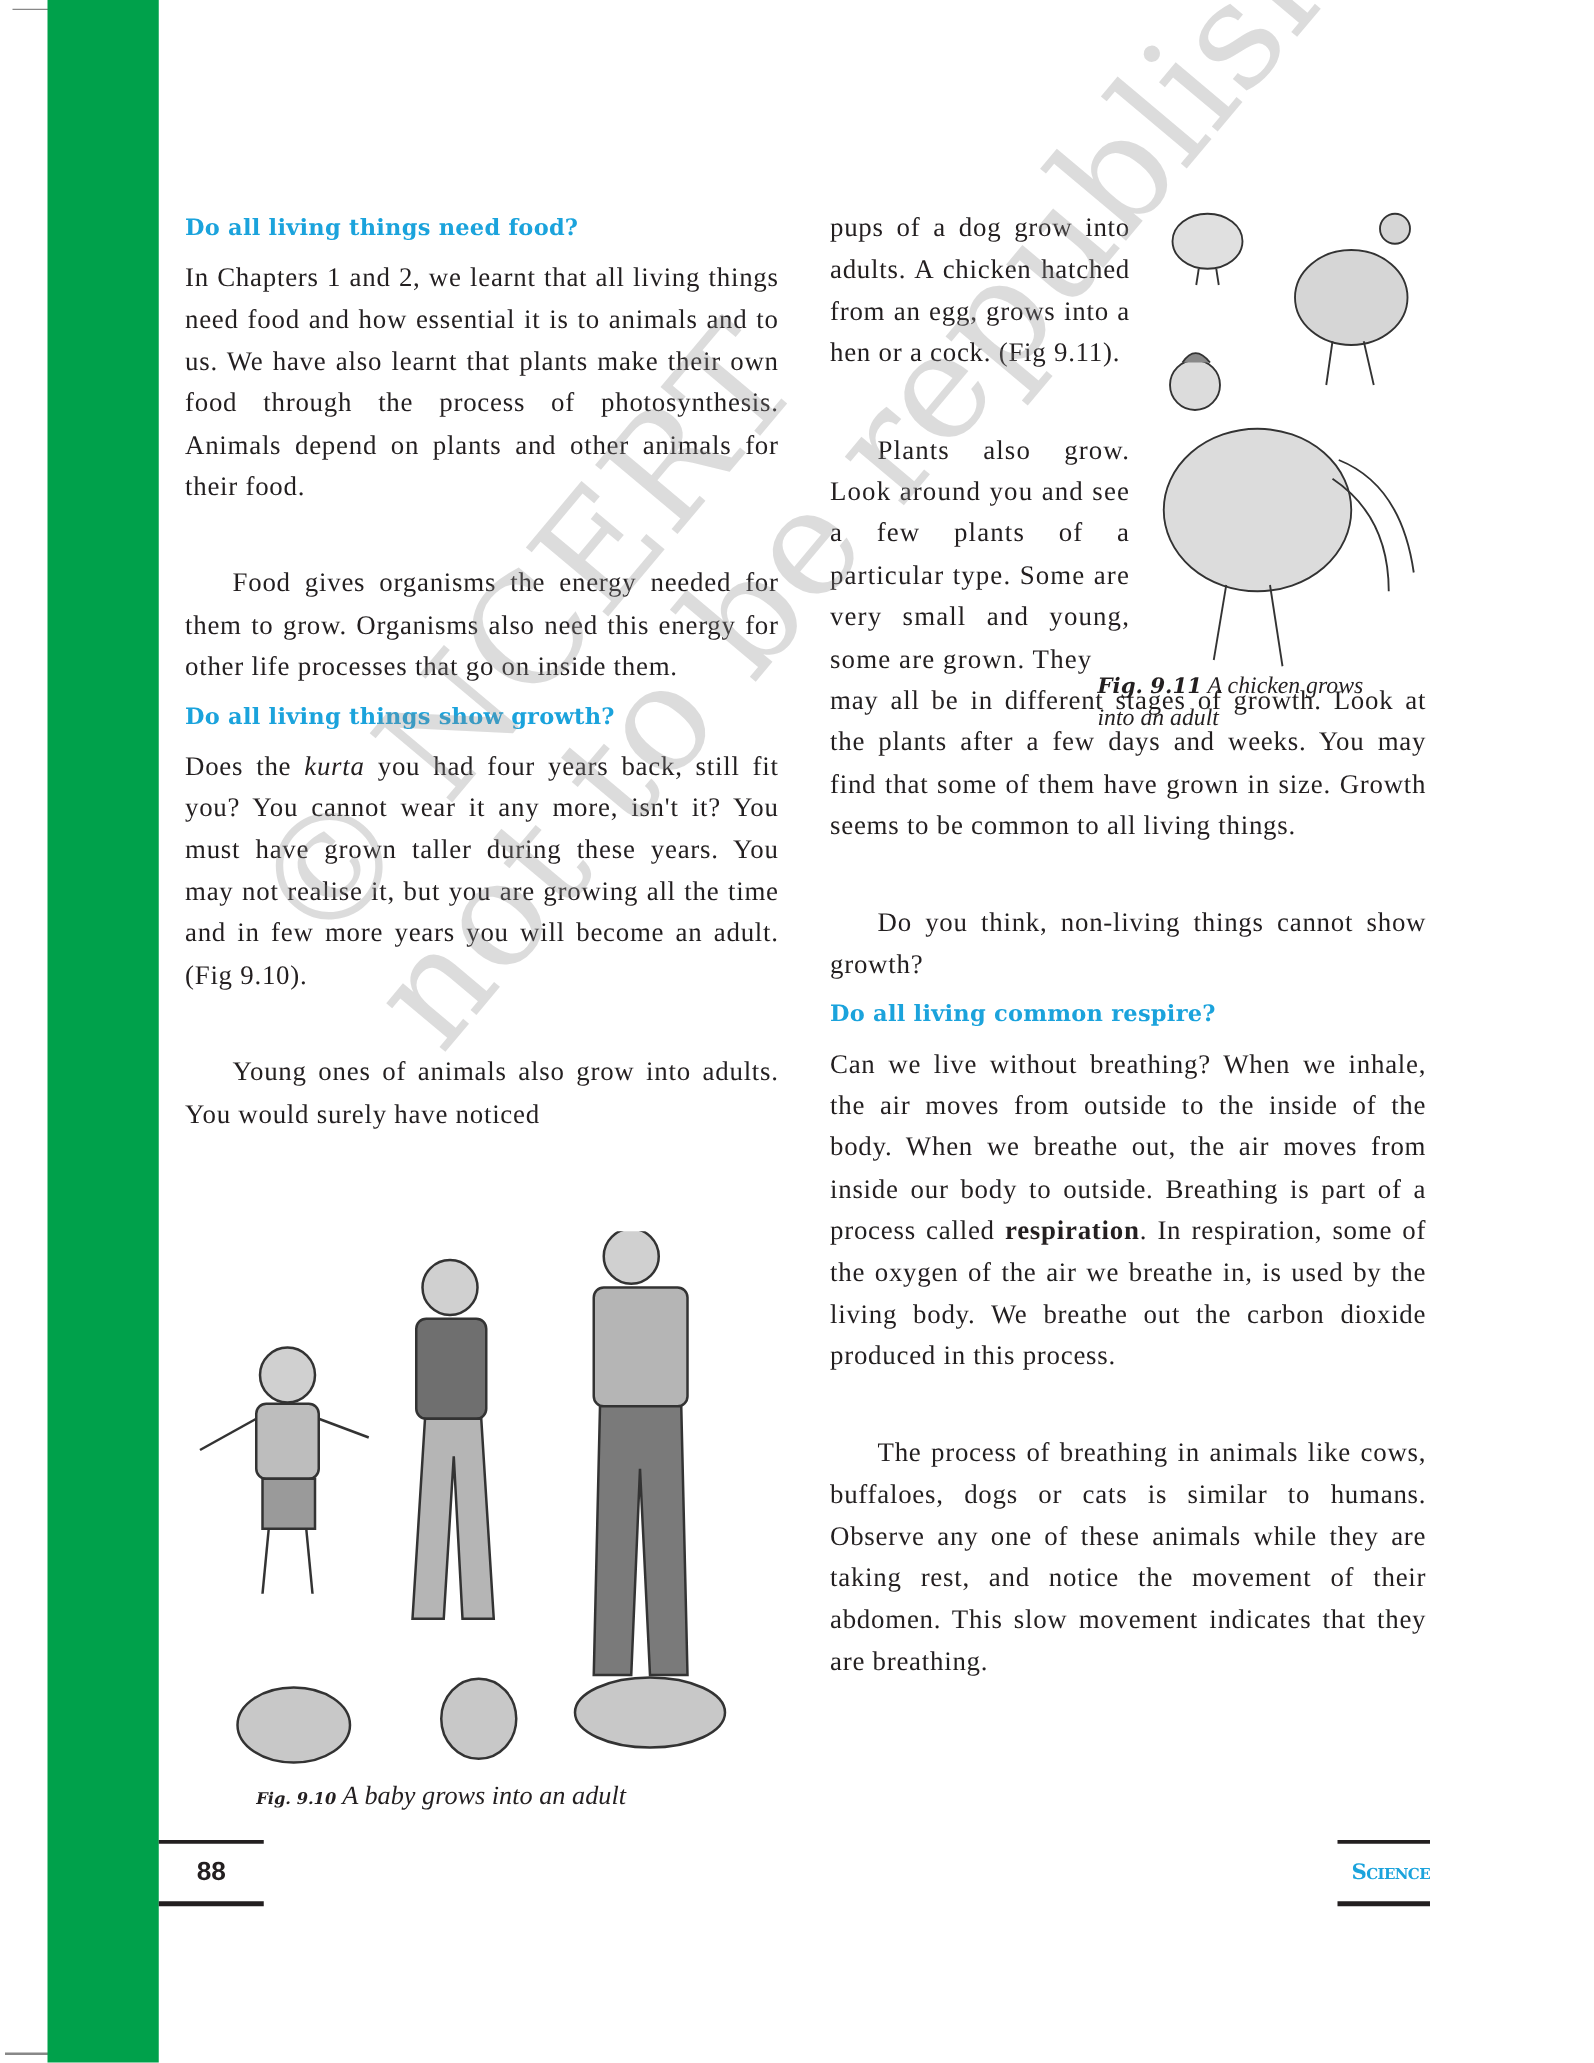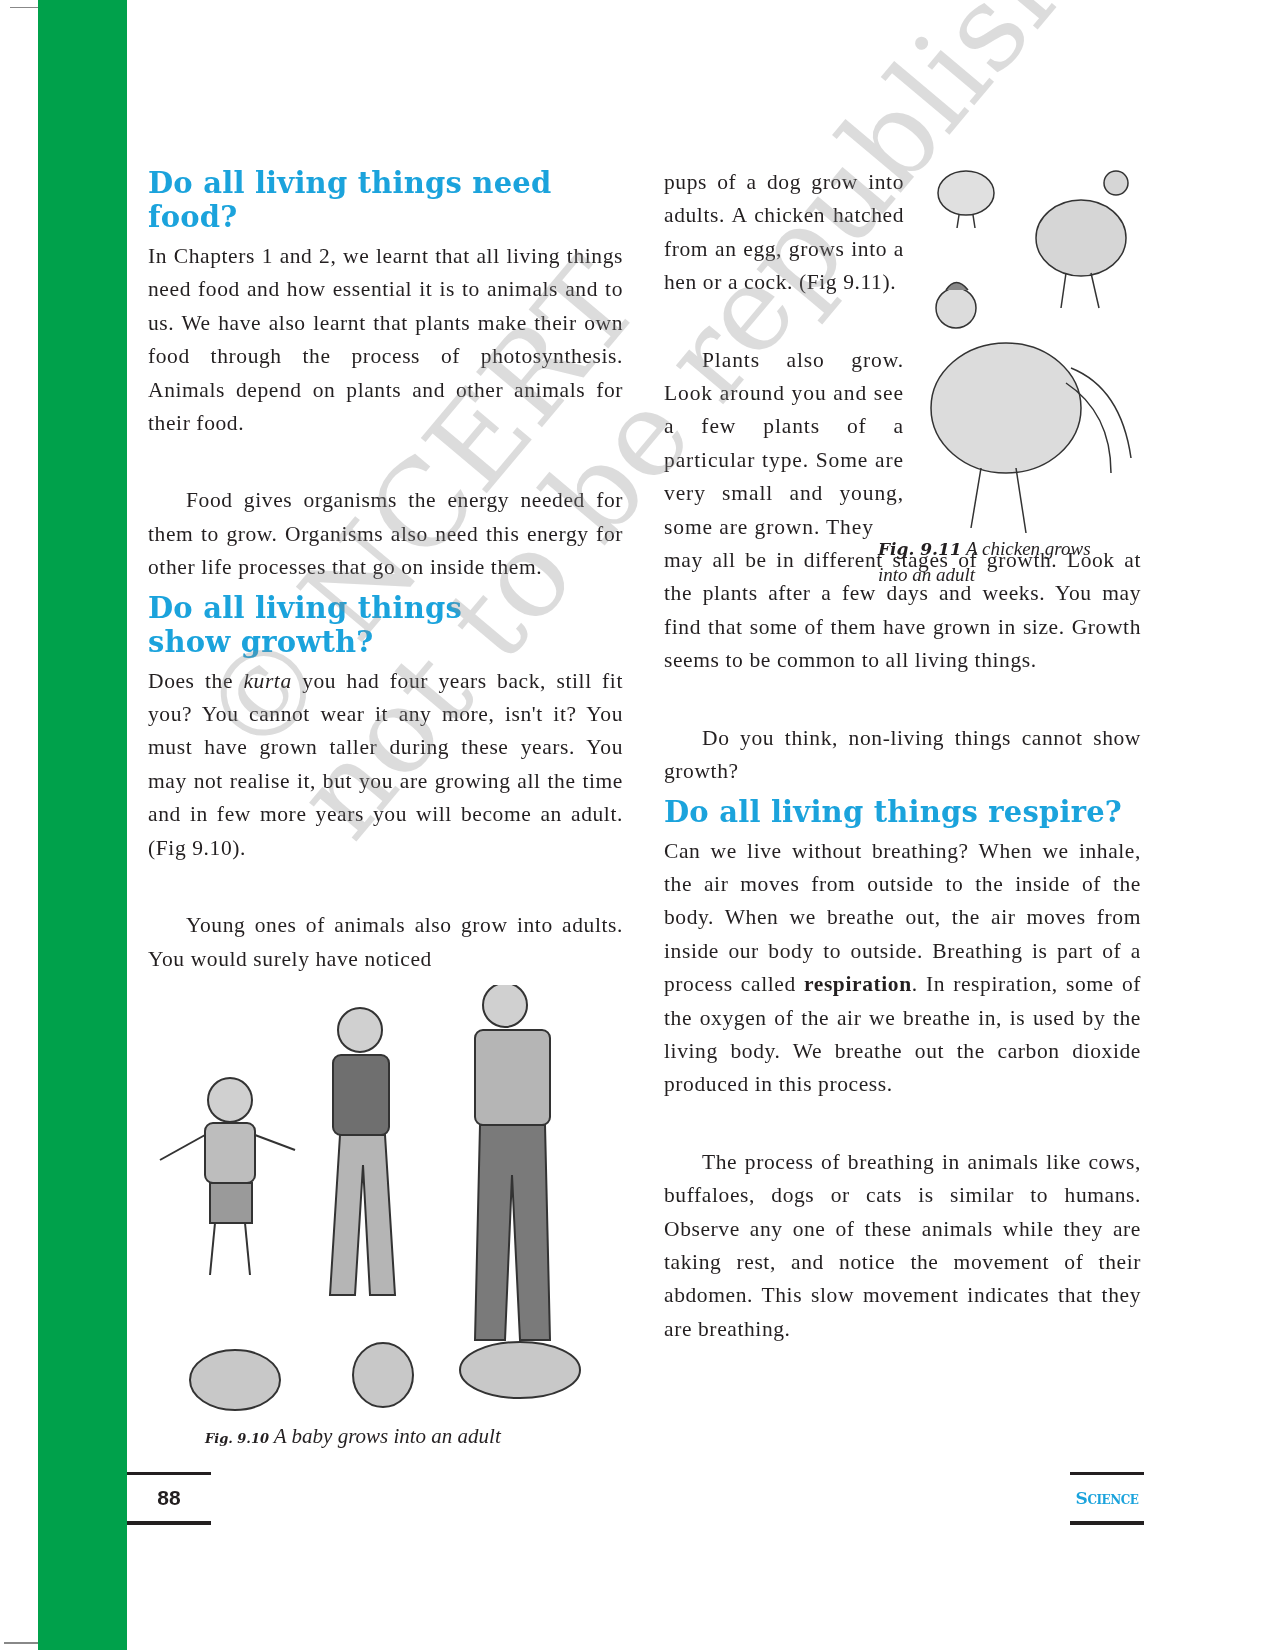--- a/index.html
+++ b/index.html
@@ -12,21 +12,21 @@
   .crop-mark-top { position: absolute; left: 10px; top: 7px; width: 30px; height: 1px; background: #888; }
   .crop-mark-bottom { position: absolute; left: 4px; top: 1642px; width: 36px; height: 2px; background: #888; }
   .green-bar { position: absolute; left: 38px; top: 0; width: 89px; height: 1650px; background: #00a14b; }
 
   .col { position: absolute; }
   .col-left { left: 148px; top: 166px; width: 475px; }
   .col-right { left: 664px; top: 166px; width: 477px; }
 
   h2 {
     margin: 0; color: #1ba3dc; font-family: "DejaVu Serif", serif; font-weight: bold;
-    font-size: 29px; line-height: 34px; letter-spacing: 0.2px;
+    font-size: 18px; line-height: 34px; letter-spacing: 0.2px;
   }
   p {
     margin: 0; font-size: 21.5px; line-height: 33.4px; text-align: justify;
     font-family: "Liberation Serif", "DejaVu Serif", serif;
     letter-spacing: 0.6px;
   }
   p.indent { text-indent: 38px; margin-top: 44px; }
   .mt6 { margin-top: 6px; }
   .mb6 { margin-bottom: 6px; }
 
@@ -42,21 +42,21 @@
   .watermark {
     position: absolute; left: 180px; top: 700px; font-family: "DejaVu Serif", serif;
     font-size: 118px; color: rgba(140,140,140,0.30); transform: rotate(-50deg);
     transform-origin: left top; white-space: nowrap; pointer-events: none; line-height: 1.05;
   }
   .footer-left { position: absolute; left: 127px; top: 1472px; width: 84px; }
   .footer-right { position: absolute; left: 1070px; top: 1472px; width: 74px; }
   .rule-thin { height: 3px; background: #231f20; }
   .rule-thick { height: 4px; background: #231f20; }
   .page-num { font-family: "Liberation Sans", sans-serif; font-weight: bold; font-size: 21px; text-align: center; line-height: 46px; }
-  .subject { font-family: "DejaVu Serif", serif; font-weight: bold; color: #1ba3dc; font-size: 17px; text-align: center; line-height: 46px; font-variant: small-caps; letter-spacing: -0.5px; }
+  .subject { font-family: "DejaVu Serif", serif; font-weight: bold; color: #1ba3dc; font-size: 17px; text-align: right; line-height: 46px; font-variant: small-caps; letter-spacing: -0.5px; }
 </style>
 </head>
 <body>
 
 <div class="crop-mark-top"></div>
 <div class="crop-mark-bottom"></div>
 <div class="green-bar"></div>
 
 <div class="col col-left">
   <h2>Do all living things need food?</h2>
@@ -93,21 +93,21 @@
     <ellipse cx="365" cy="385" rx="60" ry="28"></ellipse>
   </g>
 </svg>
 <div class="caption-910"><b>Fig. 9.10</b> <span>A baby grows into an adult</span></div>
 
 <div class="col col-right">
   <p class="narrow">pups of a dog grow into adults. A chicken hatched from an egg, grows into a hen or a cock. (Fig 9.11).</p>
   <p class="narrow indent" style="letter-spacing:0.9px">Plants also grow. Look around you and see a few plants of a particular type. Some are very small and young, some are grown. They</p>
   <p>may all be in different stages of growth. Look at the plants after a few days and weeks. You may find that some of them have grown in size. Growth seems to be common to all living things.</p>
   <p class="indent">Do you think, non-living things cannot show growth?</p>
-  <h2 class="mt6 mb6">Do all living things respire?</h2>
+  <h2 class="mt6 mb6">Do all living common respire?</h2>
   <p><span>Can we live without breathing? When we inhale, the air moves from outside to the inside of the body. When we breathe out, the air moves from inside our body to outside. Breathing is part of a process called </span><b>respiration</b><span>. In respiration, some of the oxygen of the air we breathe in, is used by the living body.  We breathe out the carbon dioxide produced in this process.</span></p>
   <p class="indent">The process of breathing in animals like cows, buffaloes, dogs or cats is similar to humans. Observe any one of these animals while they are taking rest, and notice the movement of their abdomen. This slow movement indicates that they are breathing.</p>
 </div>
 
 <svg class="chicken-fig" viewBox="0 0 220 385">
   <g fill="#e0e0e0" stroke="#333" stroke-width="1.5">
     <ellipse cx="45" cy="25" rx="28" ry="22"></ellipse>
     <line x1="38" y1="47" x2="36" y2="60"></line>
       <line x1="52" y1="47" x2="54" y2="60"></line>
   </g>

